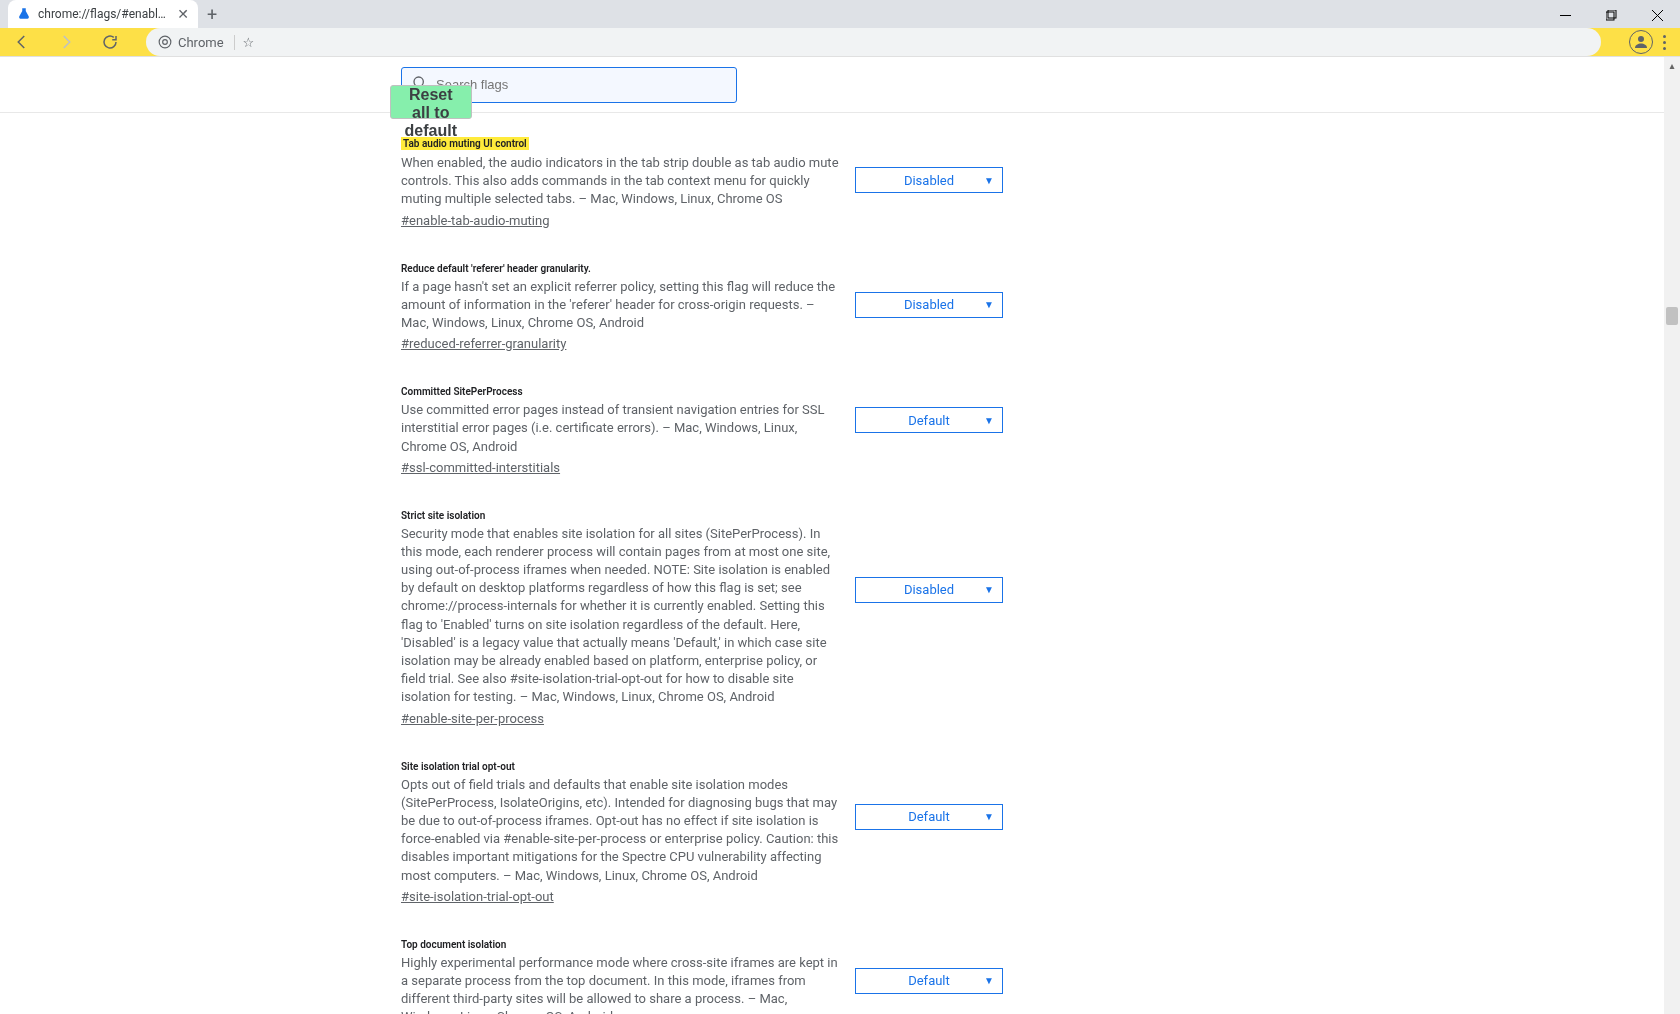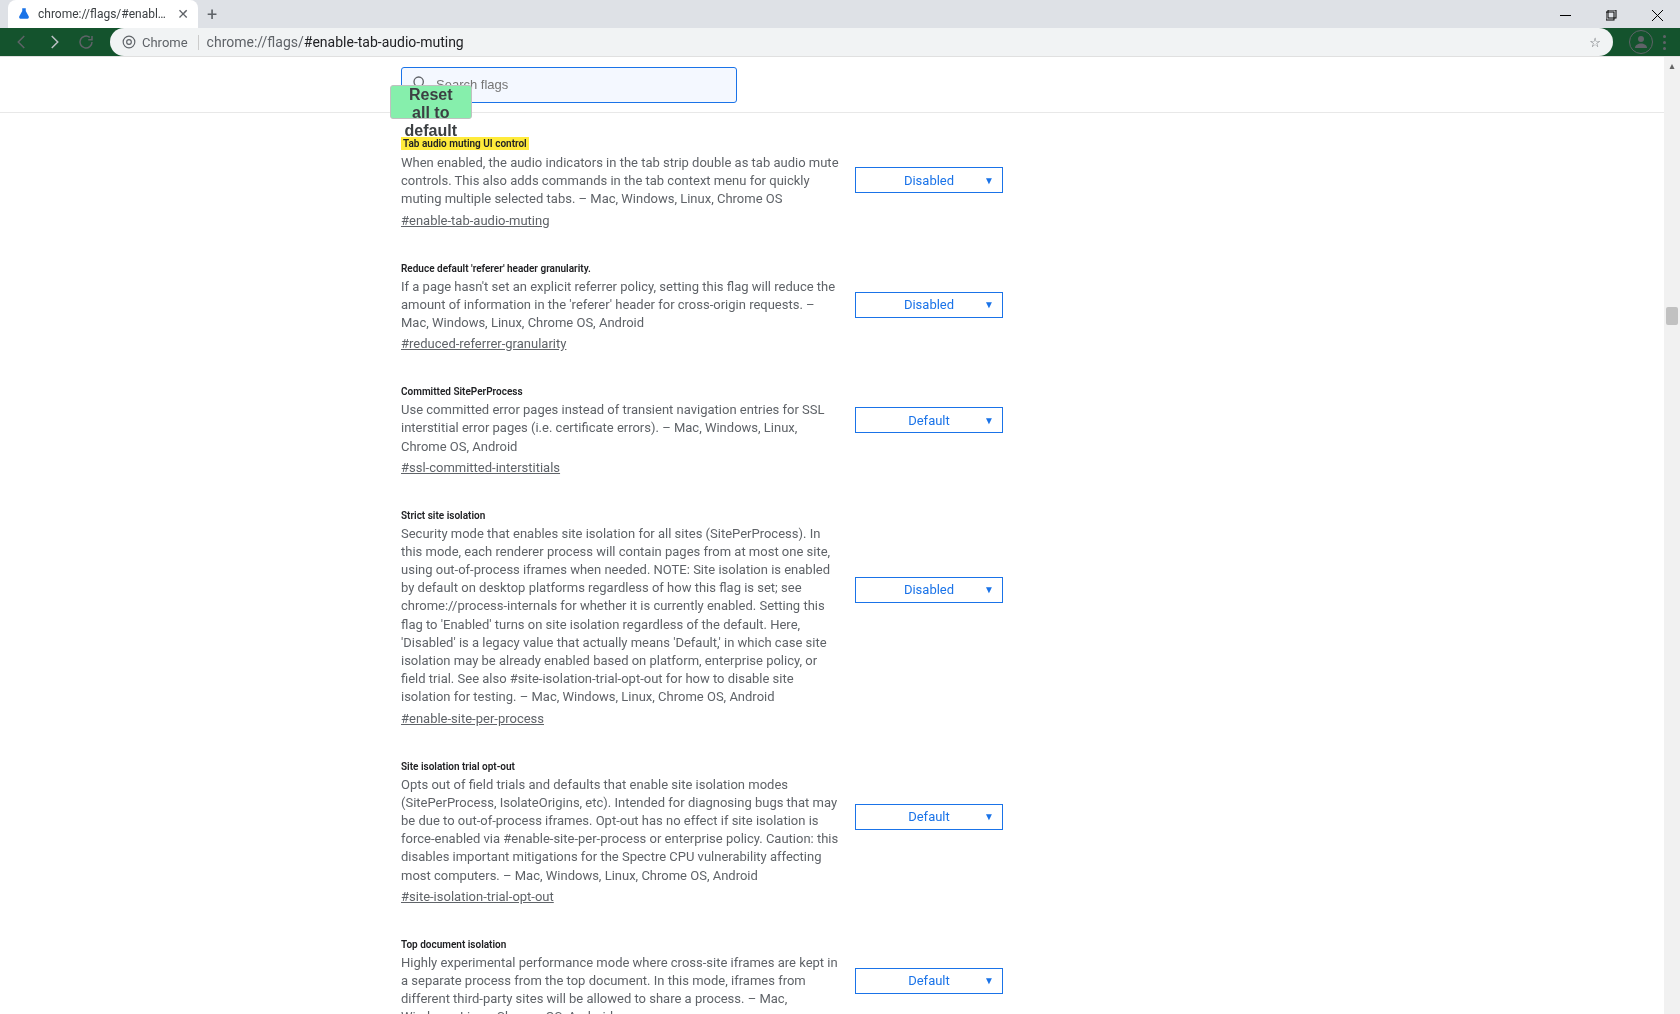--- a/index.html
+++ b/index.html
@@ -7,21 +7,21 @@
   .win { width: 1680px; height: 1014px; display: flex; flex-direction: column; }
   .tabstrip { height: 30px; background: #dee1e6; display: flex; align-items: flex-end; padding-left: 8px; position: relative; }
   .tab { background: #fff; height: 28px; width: 190px; border-radius: 8px 8px 0 0; display: flex; align-items: center; padding: 0 8px; font-size: 12px; color: #3c4043; gap: 6px; }
   .tab-title { flex: 1; white-space: nowrap; overflow: hidden; text-overflow: ellipsis; }
   .favicon { width: 16px; height: 16px; display: flex; align-items: center; justify-content: center; }
   .favicon svg { width: 14px; height: 14px; }
   .tab-close { width: 14px; height: 14px; color: #5f6368; display: flex; align-items: center; justify-content: center; font-size: 14px; }
   .newtab { width: 28px; height: 28px; display: flex; align-items: center; justify-content: center; color: #5f6368; font-size: 18px; }
   .win-controls { position: absolute; right: 0; top: 0; height: 30px; display: flex; }
   .win-btn { width: 46px; height: 30px; display: flex; align-items: center; justify-content: center; color: #000; font-size: 13px; }
-  .toolbar { height: 38px; background: #14532d; border-bottom: 1px solid #e0e0e0; display: flex; align-items: center; padding: 0 8px; gap: 4px; }
+  .toolbar { height: 38px; background: #fde047; border-bottom: 1px solid #e0e0e0; display: flex; align-items: center; padding: 0 8px; gap: 16px; }
   .nav-btn { width: 28px; height: 28px; display: flex; align-items: center; justify-content: center; color: #5f6368; border-radius: 50%; }
   .nav-btn.disabled { color: #bdc1c6; }
   .omnibox { flex: 1; height: 28px; background: #f1f3f4; border-radius: 14px; display: flex; align-items: center; padding: 0 12px; gap: 8px; margin: 0 6px; }
   .site-chip { display: flex; align-items: center; gap: 6px; color: #5f6368; font-size: 13px; border-right: 1px solid #ccc; padding-right: 10px; }
   .url { color: #5f6368; font-size: 14px; flex: 1; }
   .url .dark { color: #202124; }
   .star { color: #5f6368; }
   .toolbar-right { display: flex; align-items: center; gap: 10px; padding: 0 6px; }
   .avatar { width: 24px; height: 24px; border-radius: 50%; border: 1px solid #5f6368; display: flex; align-items: center; justify-content: center; }
   .menu-dots { display: flex; flex-direction: column; gap: 3px; }
@@ -101,21 +101,20 @@
         </svg>
     </div>
     <div class="omnibox">
       <span class="site-chip">
         <svg width="14" height="14" viewBox="0 0 24 24">
             <circle cx="12" cy="12" r="10" fill="none" stroke="#5f6368" stroke-width="2"></circle>
             <circle cx="12" cy="12" r="4" fill="none" stroke="#5f6368" stroke-width="2"></circle>
           </svg>
         <span>Chrome</span>
       </span>
-      <span class="url"><span>chrome://flags/</span><span class="dark">#enable-tab-audio-muting</span></span>
       <span class="star">☆</span>
     </div>
     <div class="toolbar-right">
       <div class="avatar">
         <svg width="18" height="18" viewBox="0 0 24 24">
             <circle cx="12" cy="8" r="4" fill="#5f6368"></circle>
             <path d="M4 20c0-4 4-6 8-6s8 2 8 6" fill="#5f6368"></path>
           </svg>
       </div>
       <div class="menu-dots">

